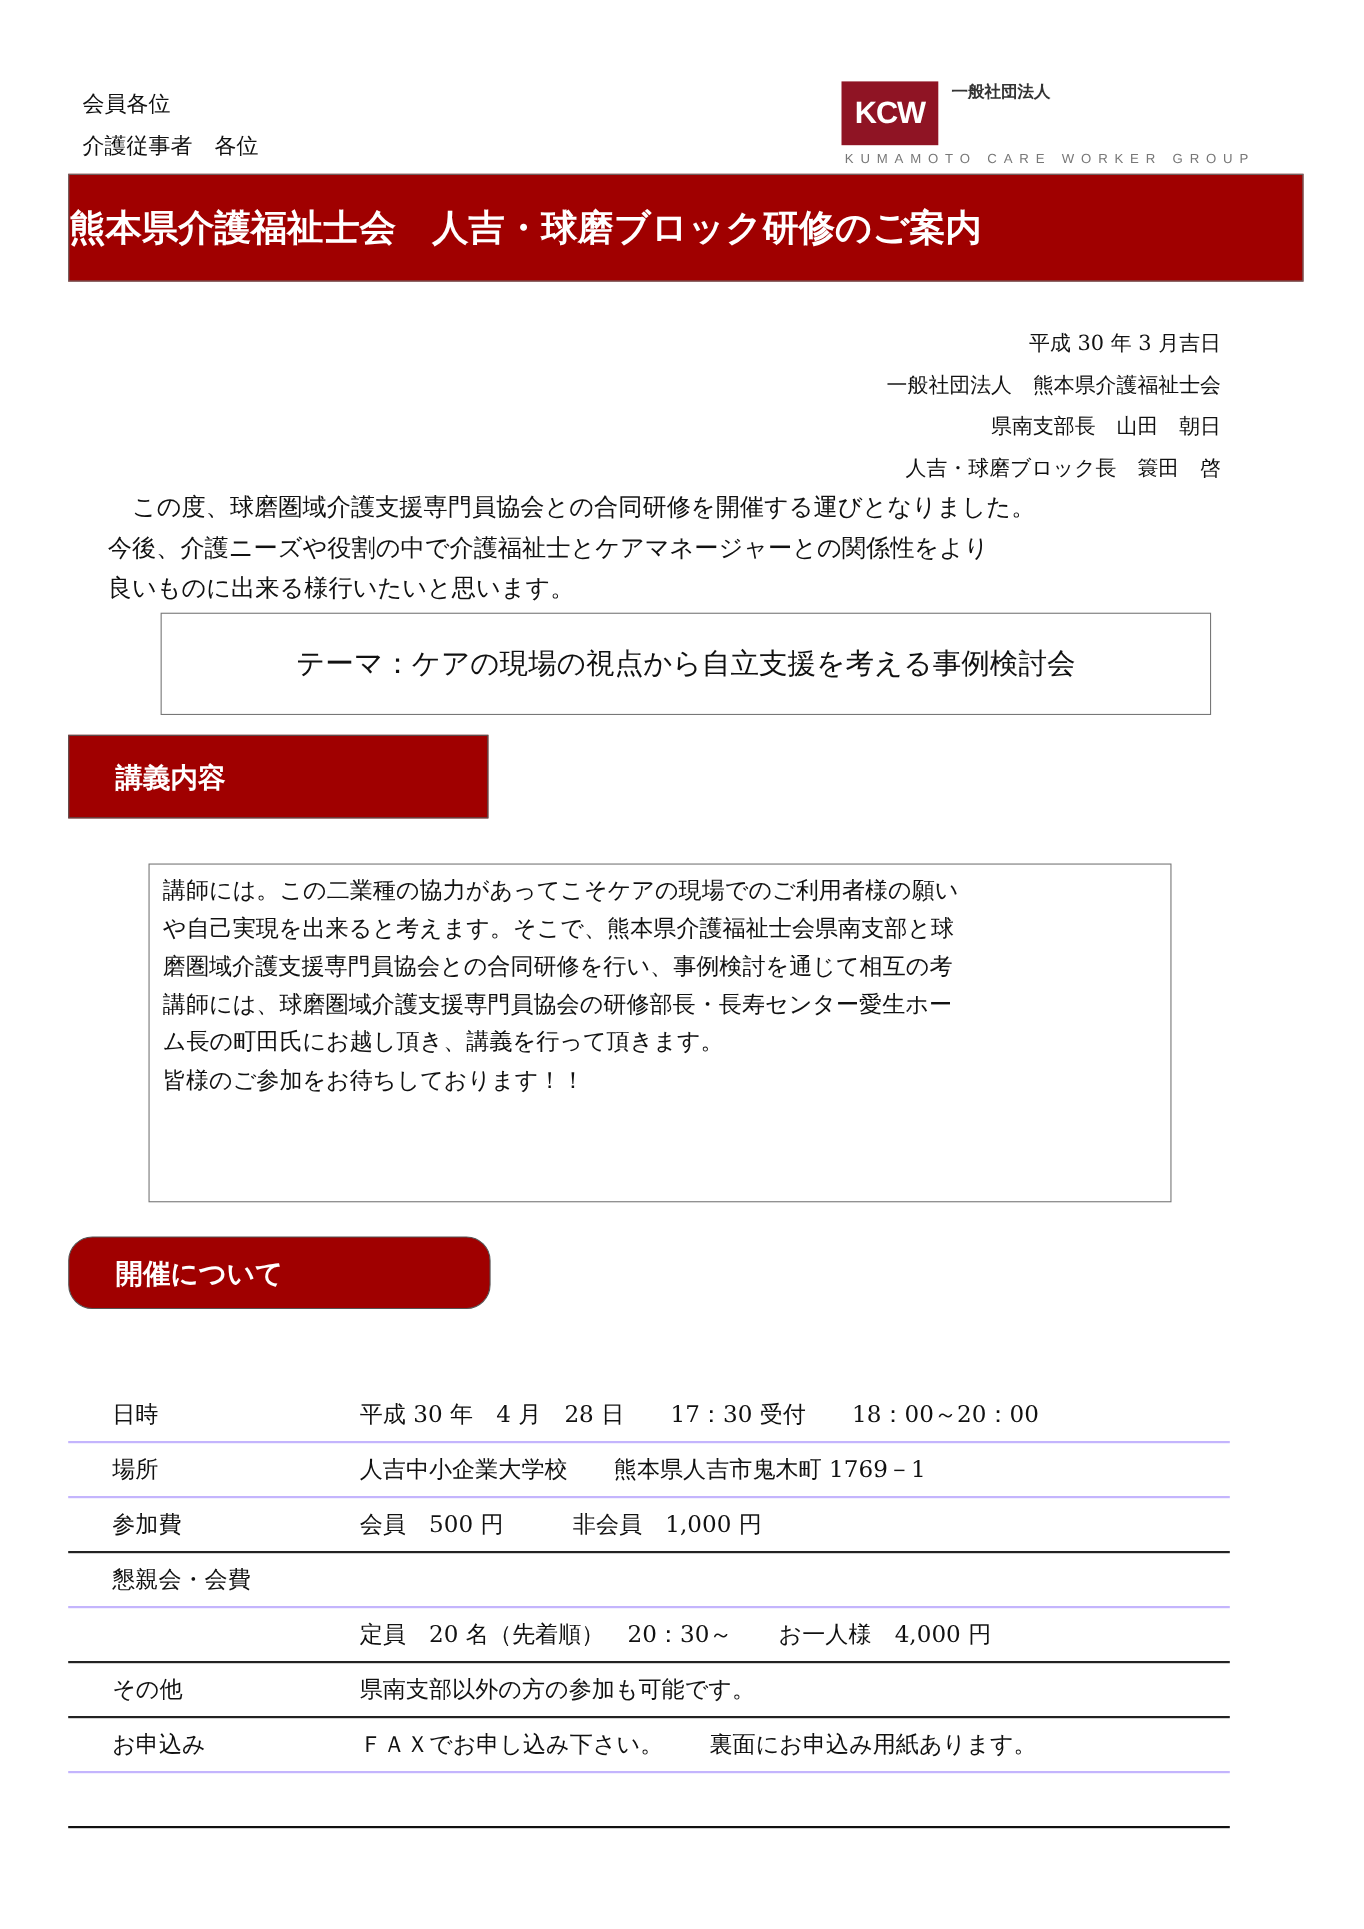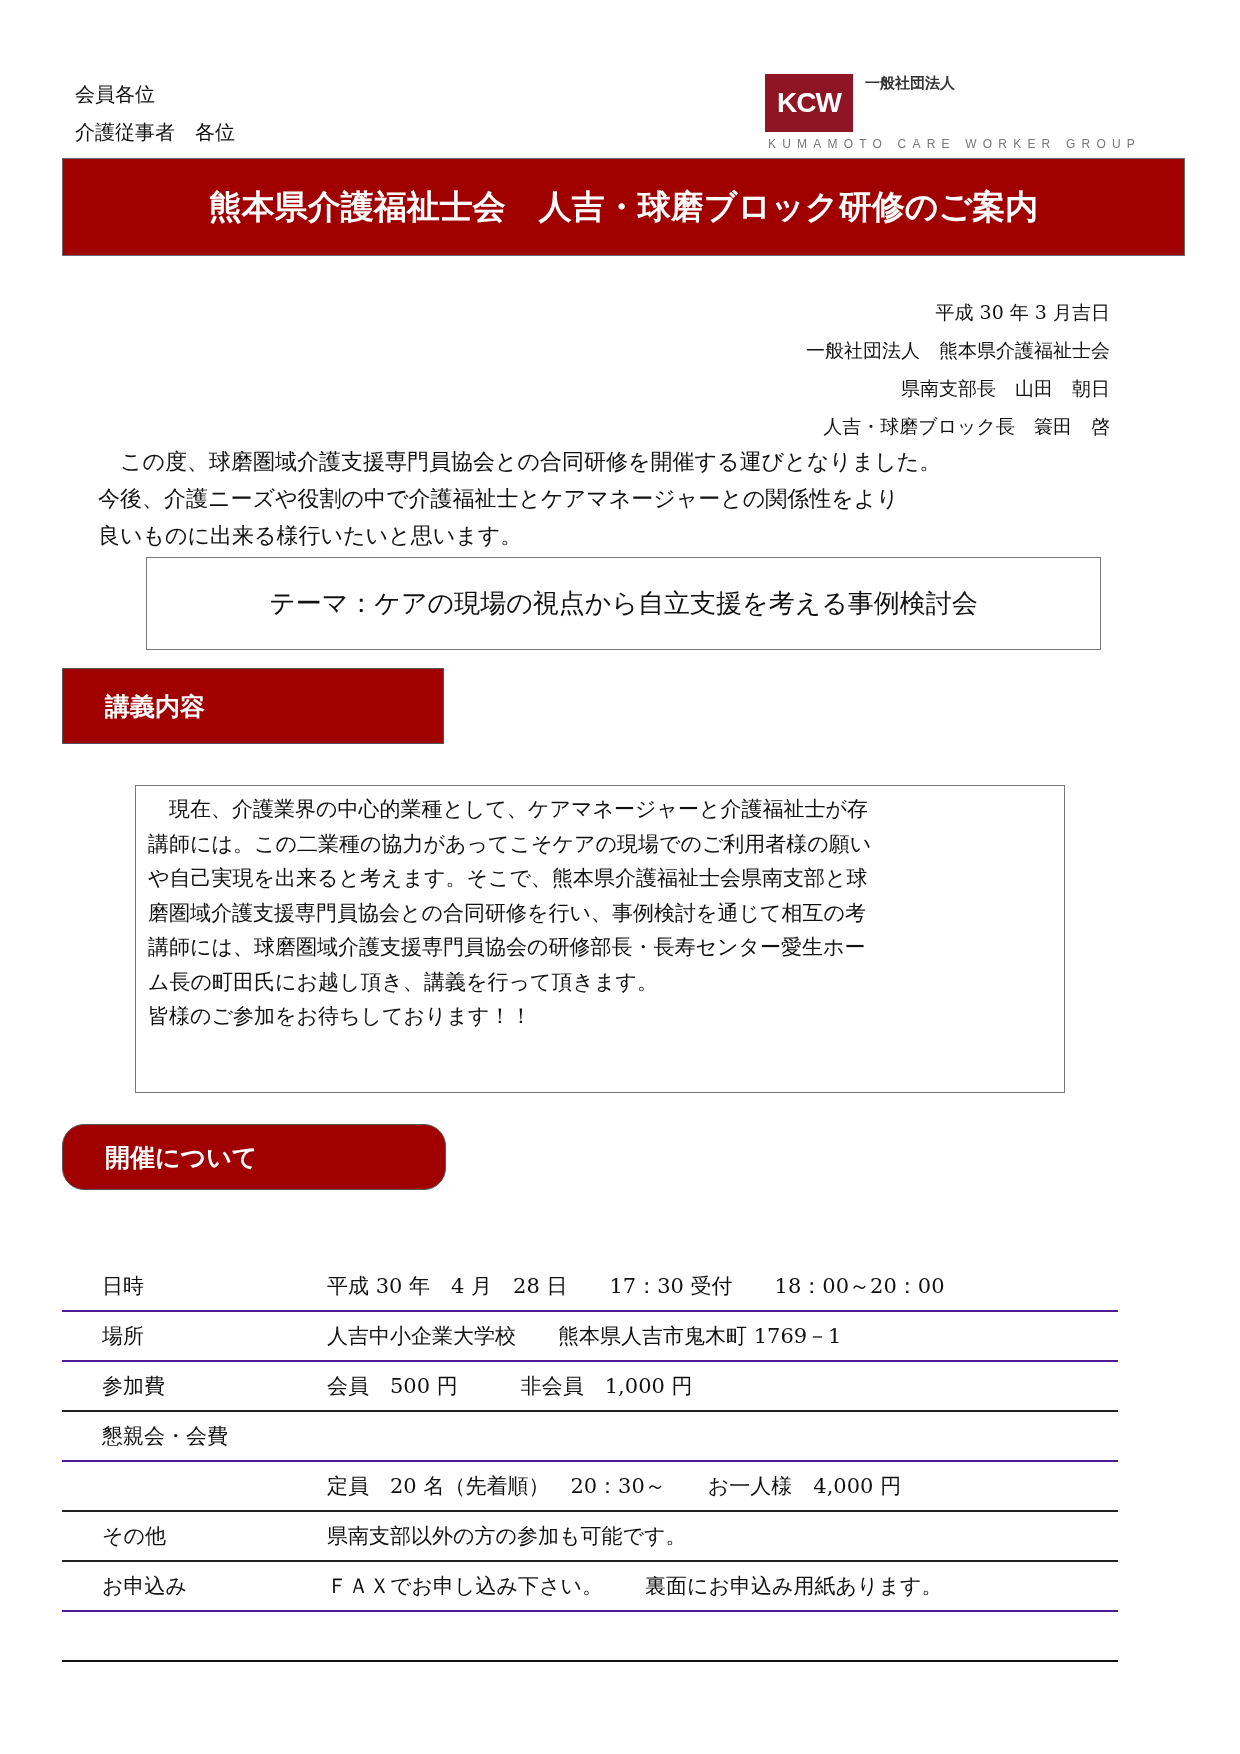--- a/index.html
+++ b/index.html
@@ -31,21 +31,21 @@
     .logo .en {
       position: absolute; left: 3px; top: 62px; font-size: 12px; color: #777;
       font-family: "Liberation Sans", sans-serif; letter-spacing: 6.2px;
       line-height: 16px; white-space: nowrap;
     }
 
     
     .banner {
       left: 62px; top: 158px; width: 1123px; height: 98px;
       background: #a00000; border: 1px solid #6a6a6a; box-sizing: border-box;
-      display: flex; align-items: center; justify-content: center;
+      display: flex; align-items: center; justify-content: flex-start;
       color: #fff; font-weight: bold; font-size: 33px; letter-spacing: 0px;
     }
 
     .sender { right: 130px; text-align: right; font-size: 19px; line-height: 24px; white-space: nowrap; }
 
     .intro { left: 98px; font-size: 22px; line-height: 28px; white-space: nowrap; }
 
     .theme-box {
       left: 146px; top: 557px; width: 955px; height: 93px;
       border: 1.5px solid #777; box-sizing: border-box;
@@ -62,21 +62,21 @@
 
     .lecture-box {
       left: 135px; top: 785px; width: 930px; height: 308px;
       border: 1.5px solid #777; box-sizing: border-box;
       padding: 6px 10px 0 12px;
     }
     .lecture-box .line { font-size: 21px; line-height: 34.5px; white-space: nowrap; }
 
     
     .details { left: 62px; top: 1262px; width: 1056px; }
-    .row { position: relative; height: 48px; border-bottom: 2px solid #4c1d95; }
+    .row { position: relative; height: 48px; border-bottom: 2px solid #c4b5fd; }
     .row.dark { border-bottom-color: #222; }
     .row .label { position: absolute; left: 40px; top: 12px; font-size: 21px; line-height: 24px; white-space: nowrap; }
     .row .value { position: absolute; left: 265px; top: 12px; font-size: 21px; line-height: 24px; white-space: pre; }
     .row.blank { height: 48px; border-bottom: 2px solid #111; }
   </style>
 </head>
 <body>
 
 <div class="abs addressee" style="top:82px">会員各位</div>
 <div class="abs addressee" style="top:120px">介護従事者　各位</div>
@@ -102,21 +102,20 @@
 
 <div class="abs theme-box">
   <span>テーマ：ケアの現場の視点から自立支援を考える事例検討会</span>
 </div>
 
 <div class="abs section-head" style="top:668px">
   <span>講義内容</span>
 </div>
 
 <div class="abs lecture-box">
-  <div class="line">　現在、介護業界の中心的業種として、ケアマネージャーと介護福祉士が存</div>
   <div class="line">講師には。この二業種の協力があってこそケアの現場でのご利用者様の願い</div>
   <div class="line">や自己実現を出来ると考えます。そこで、熊本県介護福祉士会県南支部と球</div>
   <div class="line">磨圏域介護支援専門員協会との合同研修を行い、事例検討を通じて相互の考</div>
   <div class="line">講師には、球磨圏域介護支援専門員協会の研修部長・長寿センター愛生ホー</div>
   <div class="line">ム長の町田氏にお越し頂き、講義を行って頂きます。</div>
   <div class="line">皆様のご参加をお待ちしております！！</div>
 </div>
 
 <div class="abs section-head" style="top:1124px; height:66px; width:384px;border-radius:22px;">
   <span>開催について</span>

